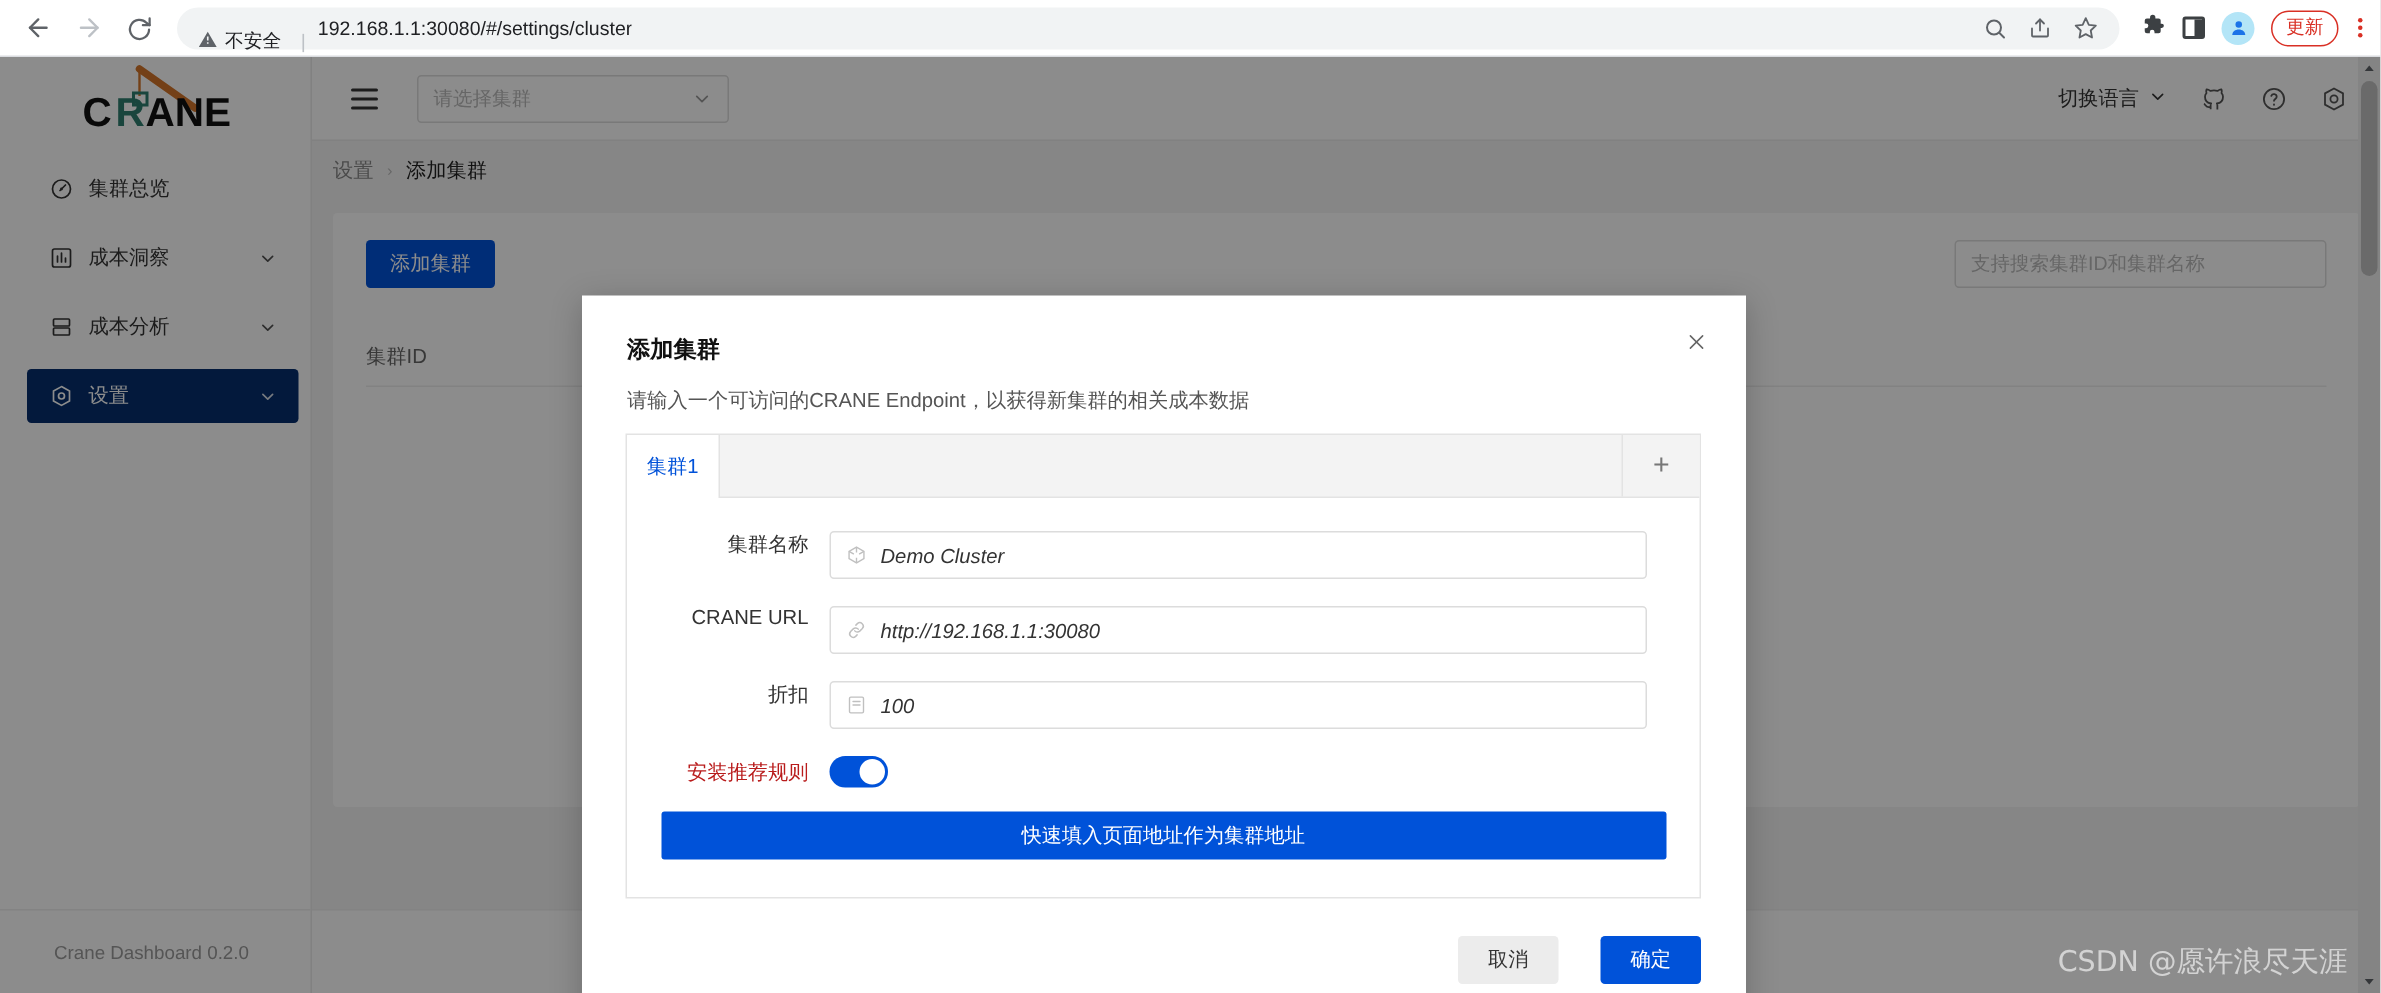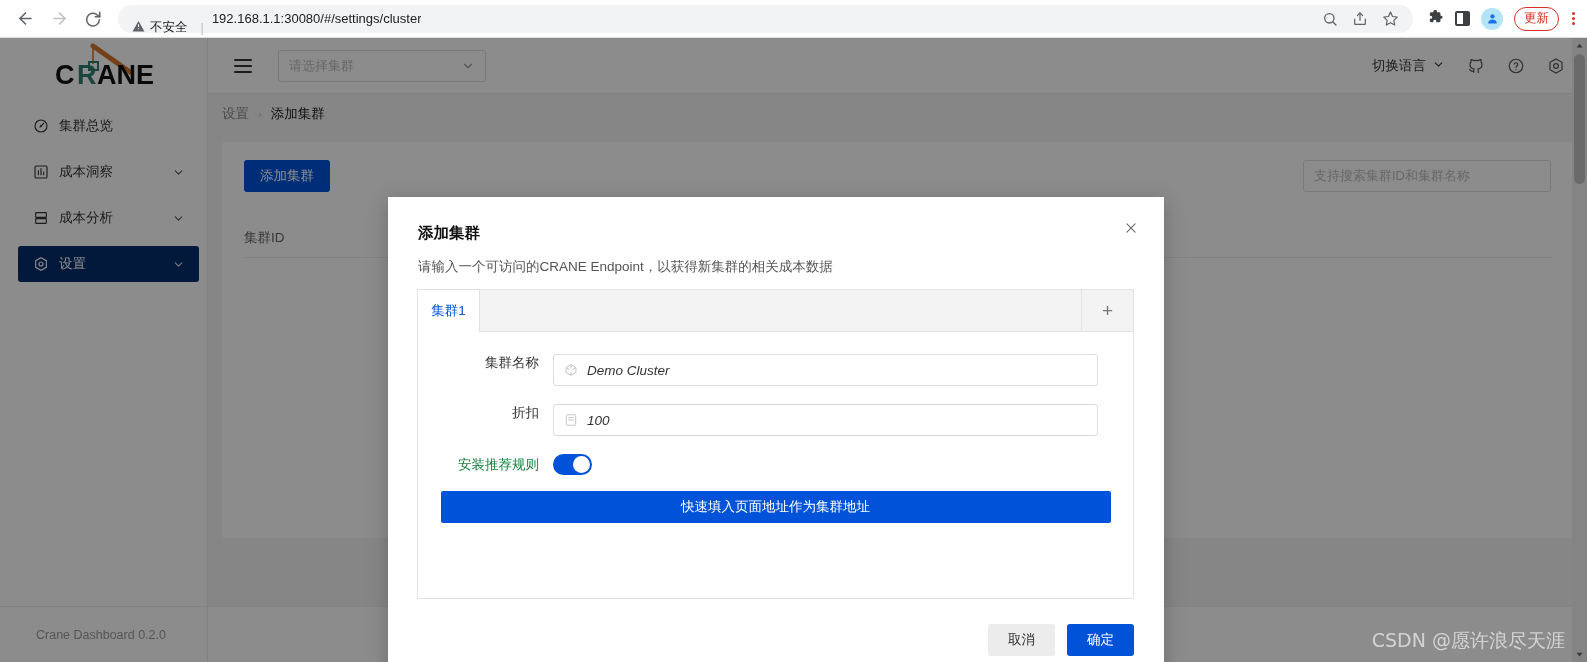--- a/index.html
+++ b/index.html
@@ -175,36 +175,36 @@
     width: 135px; text-align: right; padding-right: 14px;
     font-size: 13.5px; color: #333; flex: none;
   }
   .form-input {
     width: 545px; height: 32px; border: 1px solid #dcdcdc; border-radius: 3px;
     display: flex; align-items: center; gap: 9px; padding: 0 10px;
     font-size: 13.5px; color: #333; background: #fff; font-style: italic;
   }
   .input-ic { color: #c0c0c0; display: flex; align-items: center; flex: none; }
   .toggle-row { display: flex; align-items: center; margin-bottom: 16px; padding-left: 5px; }
-  .toggle-label { width: 130px; text-align: right; padding-right: 14px; font-size: 13.5px; color: #15803d; flex: none; }
+  .toggle-label { width: 130px; text-align: right; padding-right: 14px; font-size: 13.5px; color: #b91c1c; flex: none; }
   .toggle {
     width: 39px; height: 21px; border-radius: 11px; background: #0052d9;
     position: relative; flex: none;
   }
   .toggle::after {
     content: ""; position: absolute; right: 2px; top: 2px;
     width: 17px; height: 17px; border-radius: 50%; background: #fff;
   }
   .quick-btn {
     display: block; margin: 6px auto 0 auto; width: 670px; height: 32px;
     background: #0052d9; color: #fff; font-size: 13.5px; border: none;
     border-radius: 2px;
   }
   .modal-footer {
-    position: absolute; right: 30px; bottom: 26px; display: flex; gap: 12px;
+    position: absolute; right: 30px; bottom: 26px; display: flex; gap: 28px;
   }
   .btn-cancel {
     height: 32px; padding: 0 20px; background: #ececec; border: none;
     border-radius: 3px; font-size: 13.5px; color: #333;
   }
   .btn-ok {
     height: 32px; padding: 0 20px; background: #0052d9; border: none;
     border-radius: 3px; font-size: 13.5px; color: #fff;
   }
 
@@ -480,20 +480,32 @@
               <span class="input-ic">
                 <svg width="14" height="14" viewBox="0 0 24 24" fill="none" stroke="currentColor" stroke-width="1.6">
                     <polygon points="12 3 20.5 7.8 20.5 16.2 12 21 3.5 16.2 3.5 7.8"></polygon>
                     <path d="M12 3v6M12 21v-6M3.5 7.8 9 11M20.5 7.8 15 11"></path>
                   </svg>
               </span>
               <span>Demo Cluster</span>
             </div>
           </div>
 
+          <div class="form-row">
+            <div class="form-label">CRANE URL</div>
+            <div class="form-input">
+              <span class="input-ic">
+                <svg width="14" height="14" viewBox="0 0 24 24" fill="none" stroke="currentColor" stroke-width="1.7" stroke-linecap="round">
+                    <path d="M10 13a4 4 0 0 0 5.7.3l3-3A4 4 0 0 0 13 4.7l-1.7 1.7"></path>
+                    <path d="M14 11a4 4 0 0 0-5.7-.3l-3 3A4 4 0 0 0 11 19.3l1.7-1.7"></path>
+                  </svg>
+              </span>
+              <span>http://192.168.1.1:30080</span>
+            </div>
+          </div>
 
           <div class="form-row">
             <div class="form-label">折扣</div>
             <div class="form-input">
               <span class="input-ic">
                 <svg width="14" height="14" viewBox="0 0 24 24" fill="none" stroke="currentColor" stroke-width="1.6">
                     <rect x="4" y="3" width="16" height="18" rx="1.5"></rect>
                     <line x1="8" y1="8" x2="16" y2="8" stroke-linecap="round"></line>
                     <line x1="8" y1="12" x2="16" y2="12" stroke-linecap="round"></line>
                   </svg>

